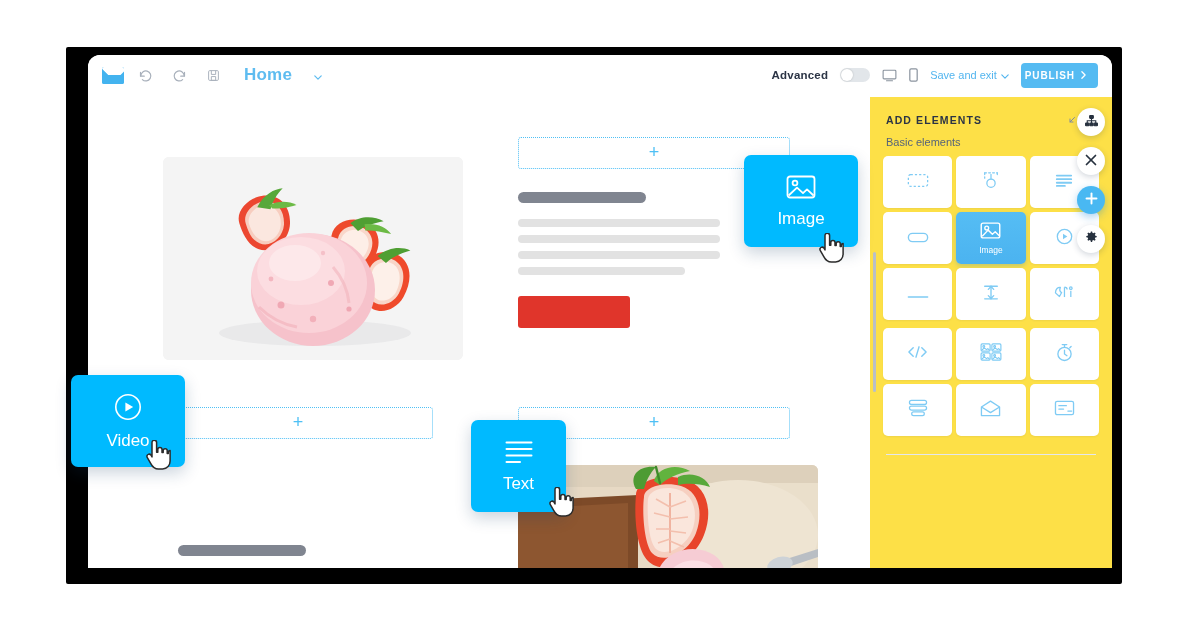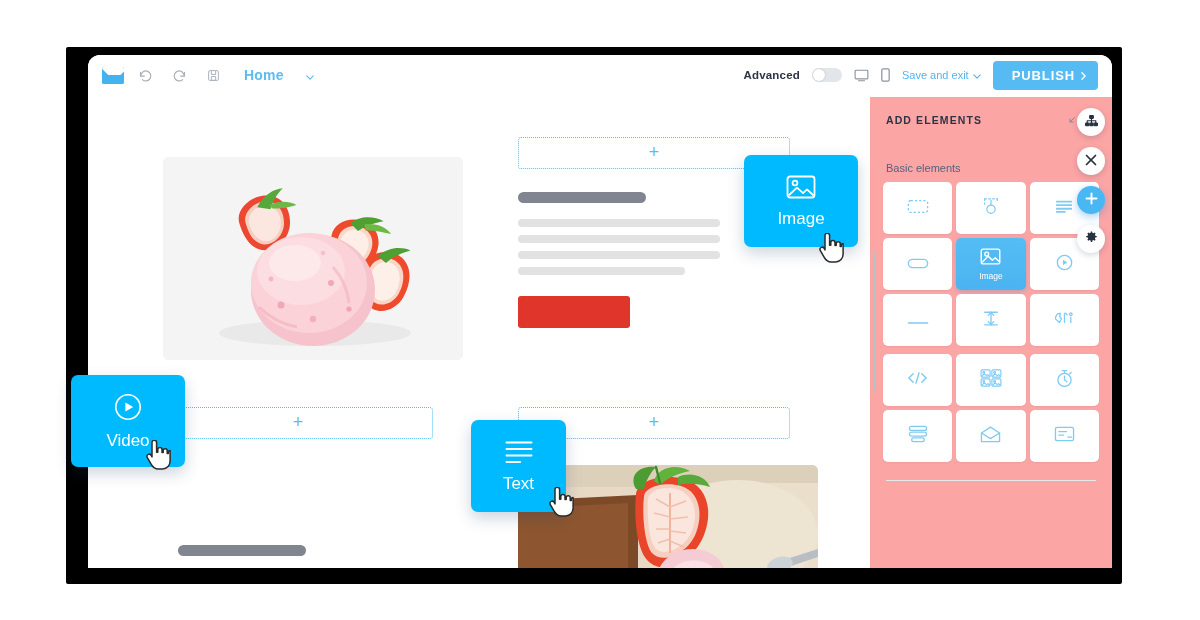--- a/index.html
+++ b/index.html
@@ -82,21 +82,21 @@
   .tb-icon {
     width: 26px; height: 26px;
     margin-left: 8px;
     display: flex; align-items: center; justify-content: center;
     color: #a8b0bb;
   }
   .tb-icon svg { display:block; }
   .tb-home {
     margin-left: 18px;
     color: #5ebcf0;
-    font-size: 14px;
+    font-size: 17px;
     font-weight: 700;
     display: flex; align-items: center; gap: 22px;
     letter-spacing: .2px;
     text-align: right;
   }
   .tb-right {
     margin-left: auto;
     display: flex;
     align-items: center;
     gap: 12px;
@@ -126,25 +126,25 @@
   .device-ico { color: #8b949f; display:flex; align-items:center; }
   .save-exit {
     font-size: 11px;
     color: #52b5ef;
     display: flex; align-items: center; gap: 4px;
     font-weight: 400;
   }
   .publish-btn {
     background: #55bbf2;
     color: #ffffff;
-    font-size: 13px;
+    font-size: 10px;
     font-weight: 700;
     letter-spacing: .9px;
     border-radius: 4px;
-    padding: 7px 12px 7px 19px;
+    padding: 7px 12px 7px 4px;
     display: flex; align-items: center; gap: 6px;
     border: none;
     justify-content: center;
   }
 
   
   .canvas-wrap {
     position: absolute;
     left: 10px;
     top: 42px;
@@ -193,21 +193,21 @@
     border-radius: 3px;
   }
 
   
   .panel {
     position: absolute;
     left: 782px;
     top: 42px;
     width: 242px;
     height: 471px;
-    background: #fca5a5;
+    background: #fde047;
   }
   .panel-head {
     display: flex;
     align-items: center;
     padding: 14px 16px 0 16px;
   }
   .panel-title {
     font-size: 10.5px;
     font-weight: 700;
     color: #2b3445;
@@ -217,21 +217,20 @@
     margin-left: auto;
     display: flex;
     align-items: center;
     gap: 11px;
     color: #7e8aa0;
   }
   .sec-label {
     font-size: 11px;
     color: #55637a;
     padding: 7px 24px 0 16px;
-    margin-top: 26px;
   }
   .grid {
     display: grid;
     grid-template-columns: repeat(3, 1fr);
     gap: 4px;
     padding: 8px 13px 0 13px;
   }
   .cell {
     height: 52px;
     background: #ffffff;

